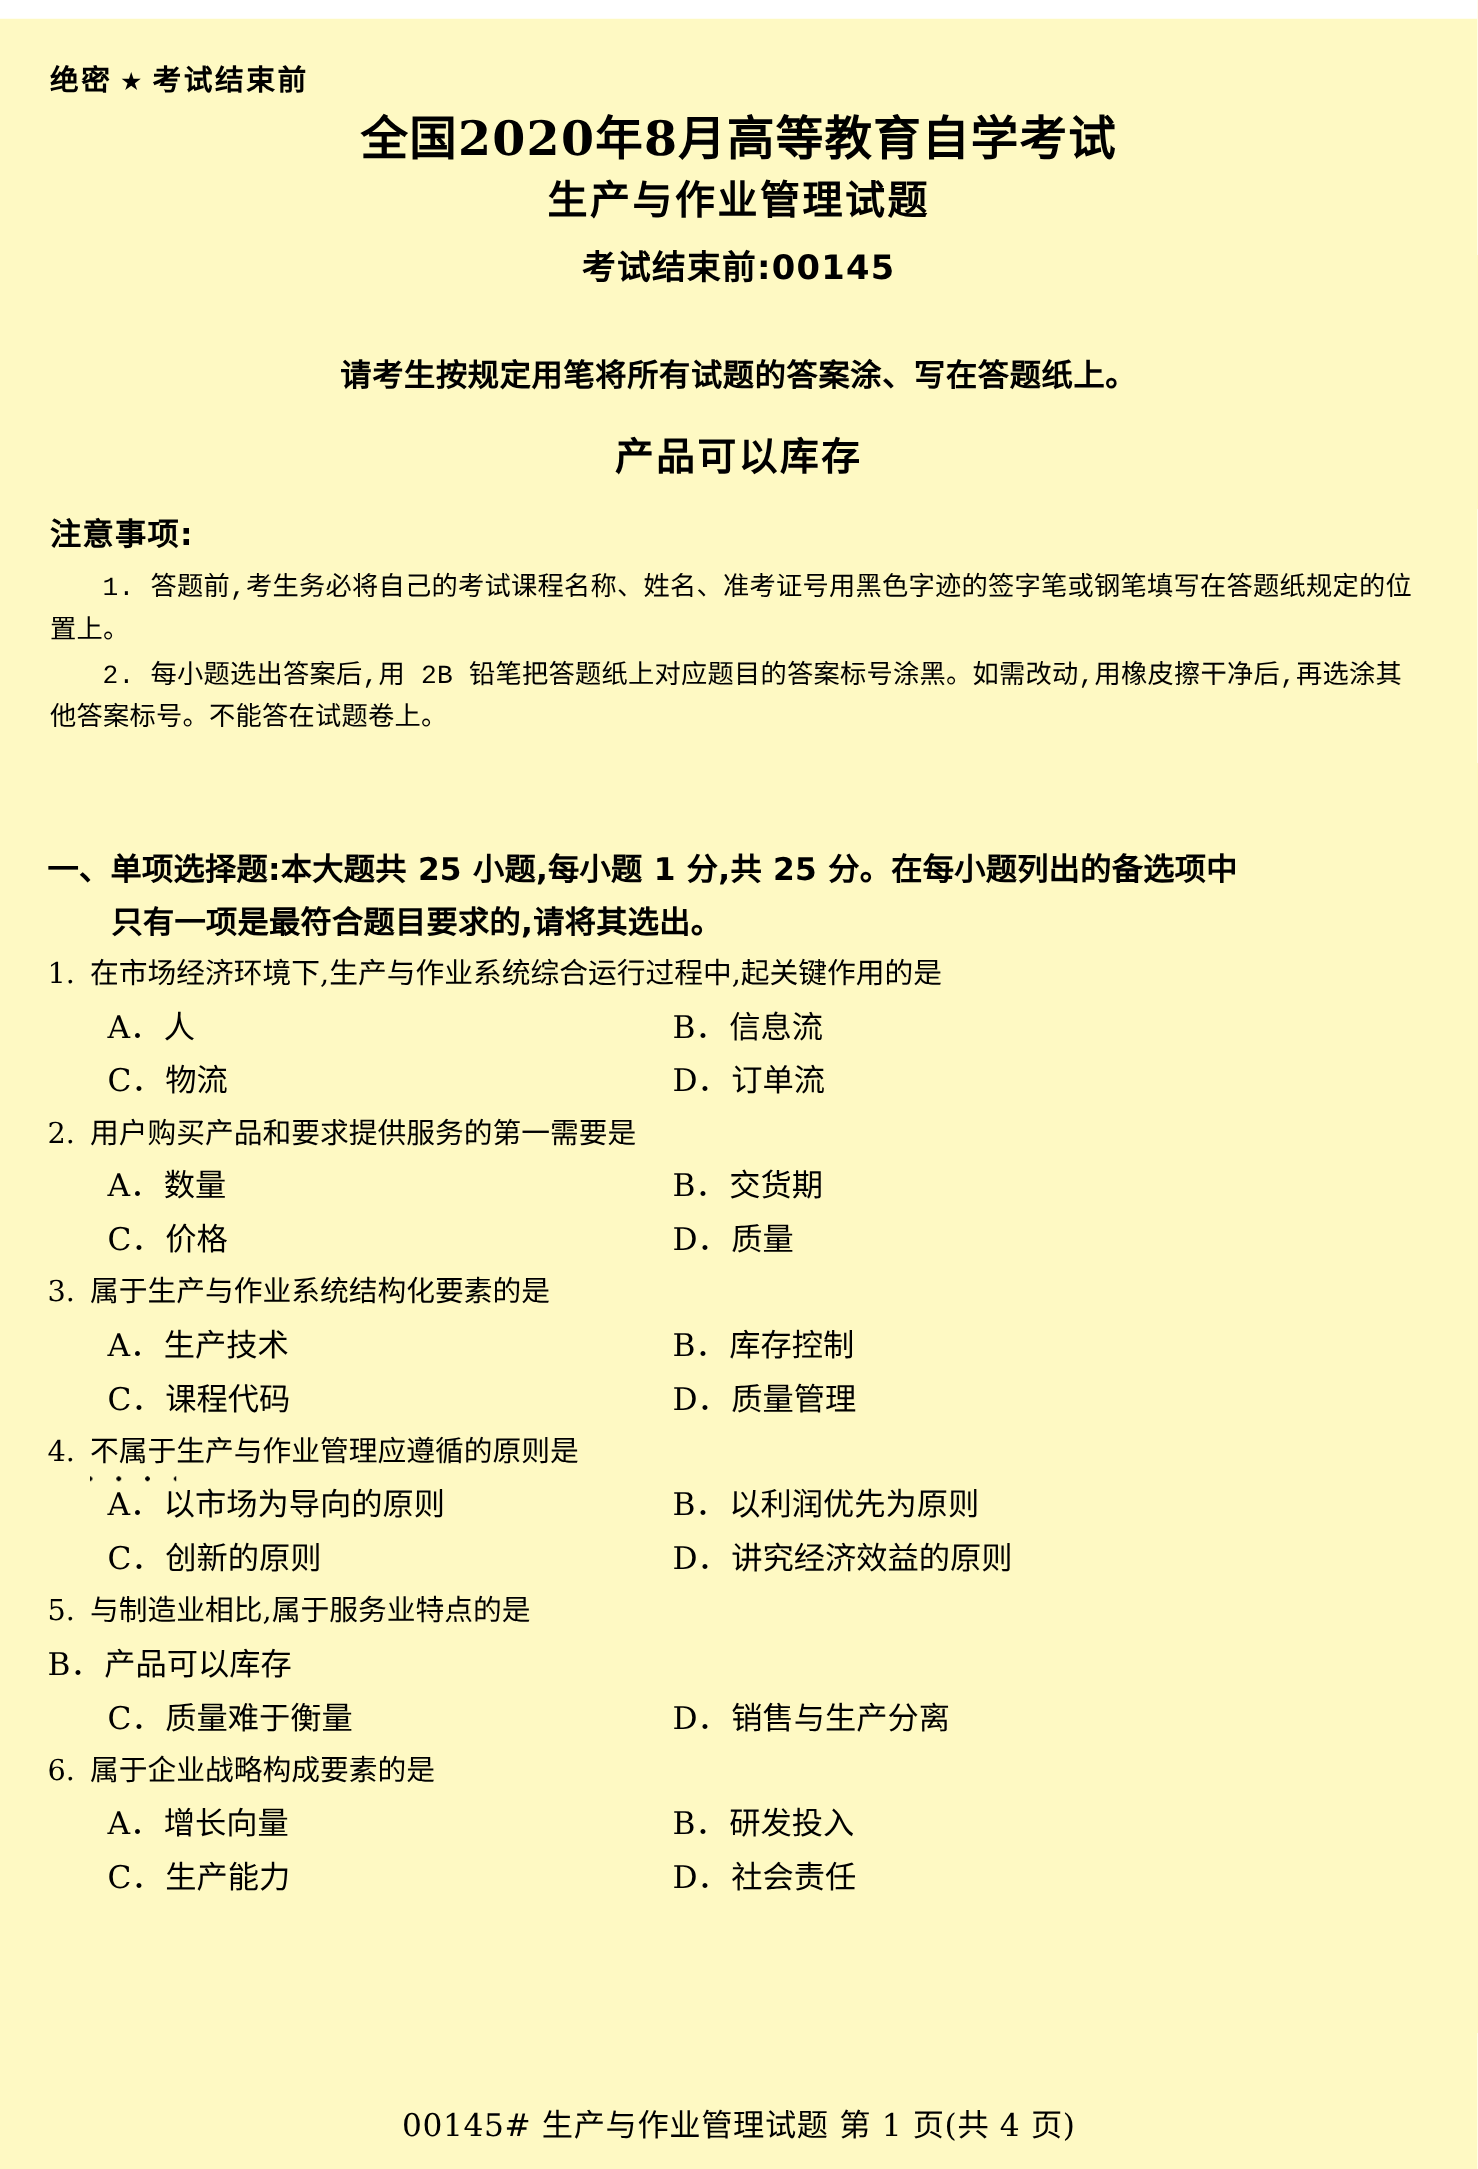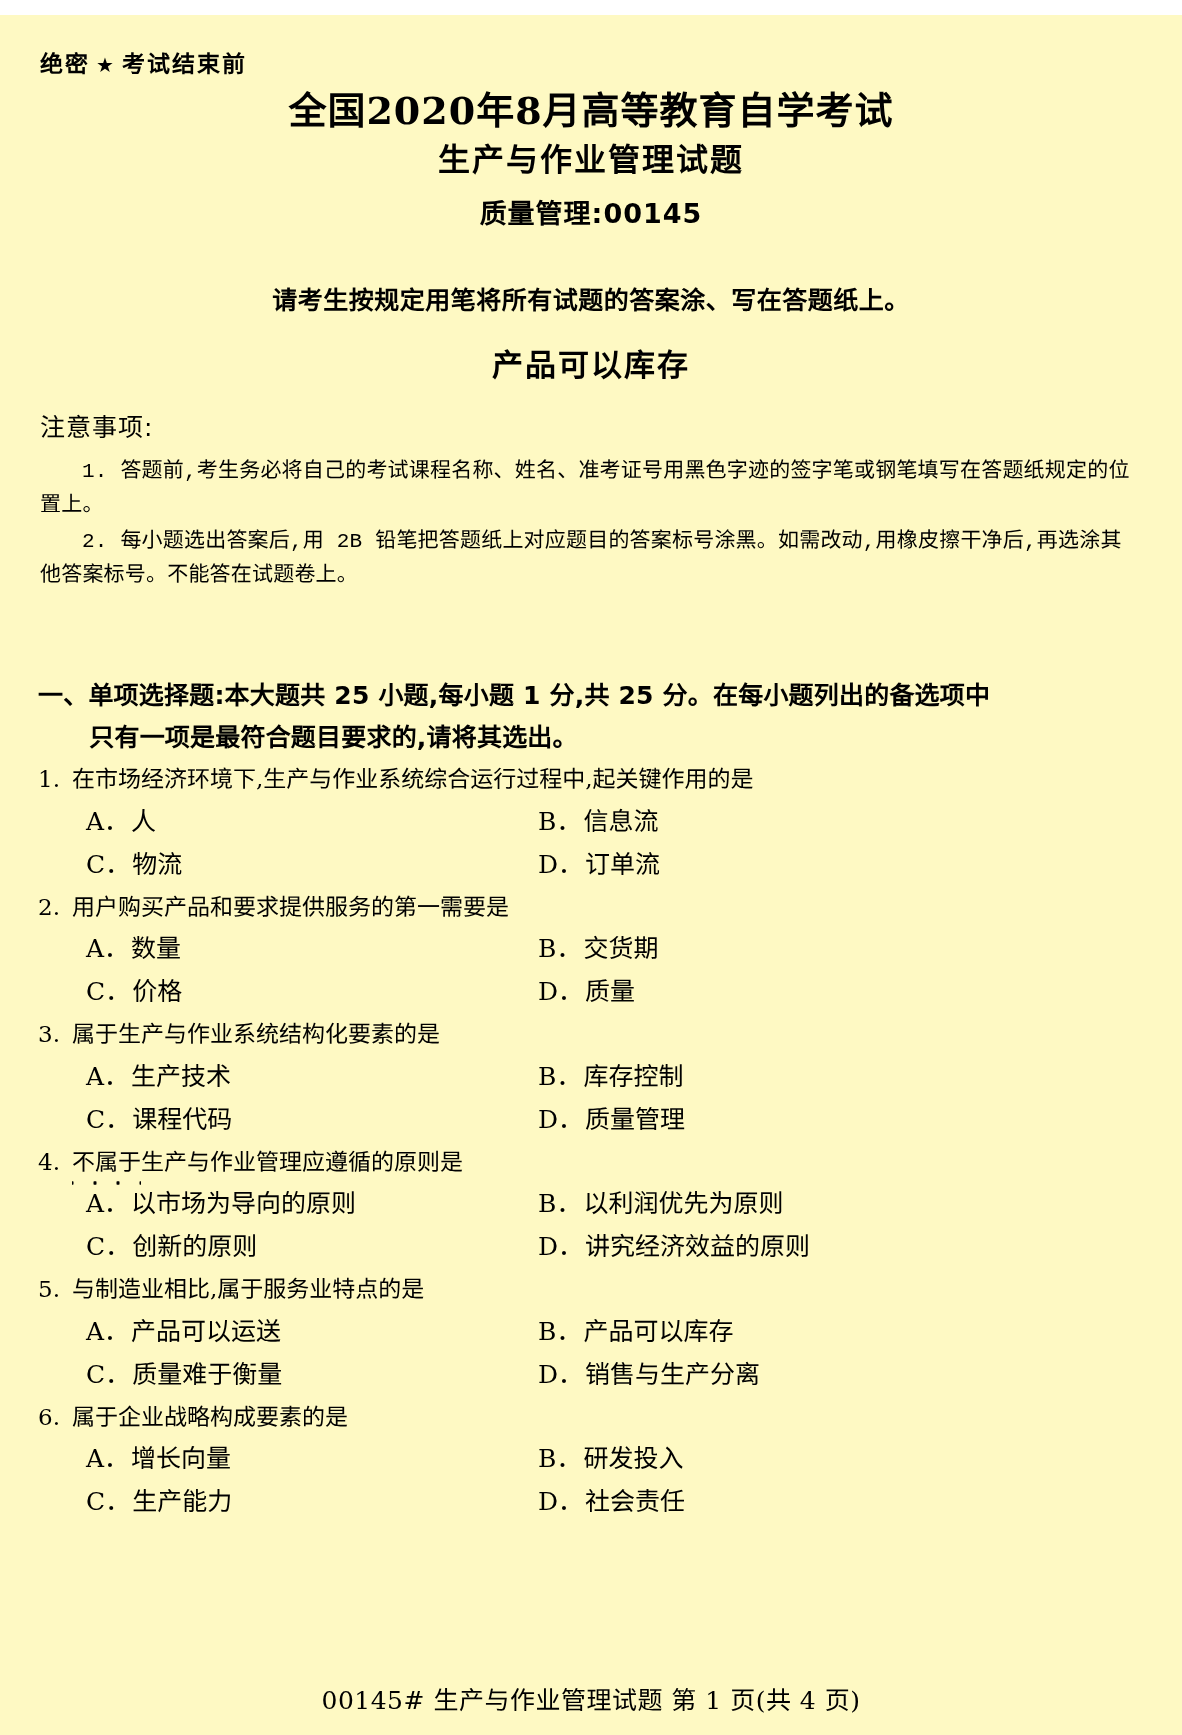--- a/index.html
+++ b/index.html
@@ -94,21 +94,21 @@
   
   .attention {
     position: absolute;
     left: 40px;
     right: 40px;
     top: 392px;
   }
   .attention-title {
     font-family: "DejaVu Sans", "Liberation Sans", sans-serif;
     font-size: 25px;
-    font-weight: 400;
+    font-weight: 700;
     letter-spacing: 1px;
     margin-bottom: 12px;
   }
   .attention-item {
     font-family: Liberation Mono, monospace;
     font-size: 21px;
     line-height: 1.62;
     text-indent: 2em;
     letter-spacing: 0.2px;
     margin-bottom: 2px;
@@ -218,21 +218,21 @@
 
 <div class="page">
 
   <div class="secrecy">
     <span>绝密</span><span class="star">★</span><span>考试结束前</span>
   </div>
 
   <div class="title-block">
     <div class="title-main">全国2020年8月高等教育自学考试</div>
     <div class="title-sub">生产与作业管理试题</div>
-    <div class="title-code">质量管理:00145</div>
+    <div class="title-code">考试结束前:00145</div>
   </div>
 
   <div class="pen-notice">请考生按规定用笔将所有试题的答案涂、写在答题纸上。</div>
 
   <div class="section-banner">产品可以库存</div>
 
   <div class="attention">
     <div class="attention-title">注意事项:</div>
     <div class="attention-item">1. 答题前,考生务必将自己的考试课程名称、姓名、准考证号用黑色字迹的签字笔或钢笔填写在答题纸规定的位置上。</div>
     <div class="attention-item">2. 每小题选出答案后,用 2B 铅笔把答题纸上对应题目的答案标号涂黑。如需改动,用橡皮擦干净后,再选涂其他答案标号。不能答在试题卷上。</div>
@@ -293,21 +293,20 @@
           <div class="opt-row">
             <div class="opt left"><span class="opt-key">C</span><span class="opt-text">创新的原则</span></div>
             <div class="opt right"><span class="opt-key">D</span><span class="opt-text">讲究经济效益的原则</span></div>
           </div>
         </div>
       </div>
       <div class="question">
         <div class="q-stem"><span class="q-num">5.</span><span>与制造业相比,属于服务业特点的是</span></div>
         <div class="q-options">
           <div class="opt-row">
-            <div class="opt left"><span class="opt-key">A</span><span class="opt-text">产品可以运送</span></div>
             <div class="opt right"><span class="opt-key">B</span><span class="opt-text">产品可以库存</span></div>
           </div>
           <div class="opt-row">
             <div class="opt left"><span class="opt-key">C</span><span class="opt-text">质量难于衡量</span></div>
             <div class="opt right"><span class="opt-key">D</span><span class="opt-text">销售与生产分离</span></div>
           </div>
         </div>
       </div>
       <div class="question">
         <div class="q-stem"><span class="q-num">6.</span><span>属于企业战略构成要素的是</span></div>

